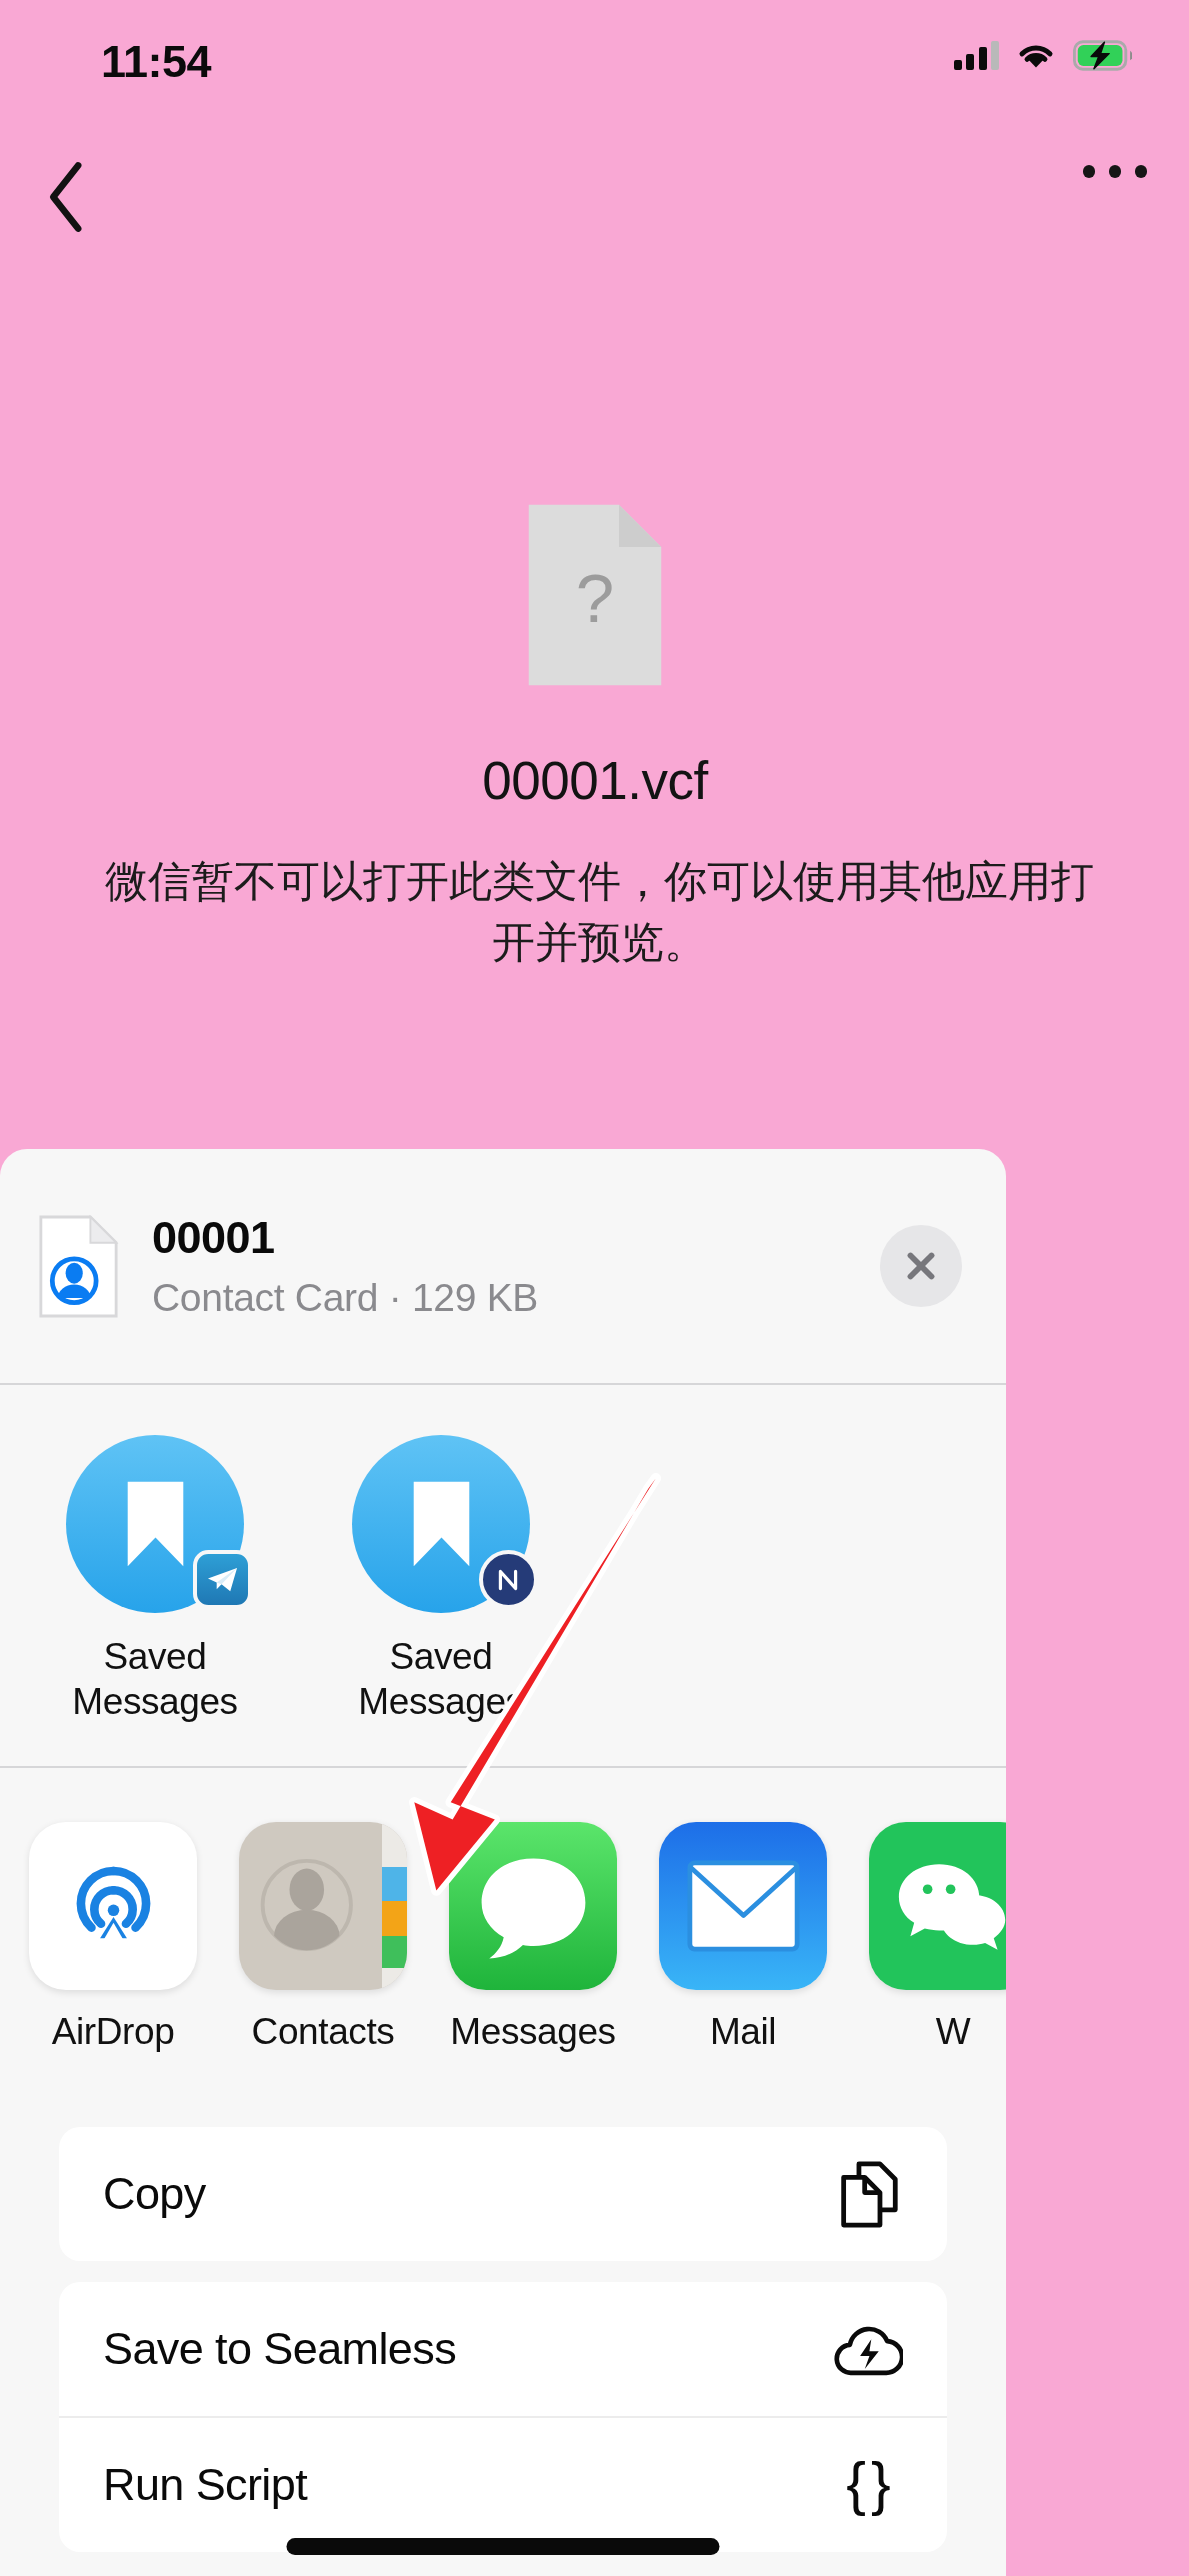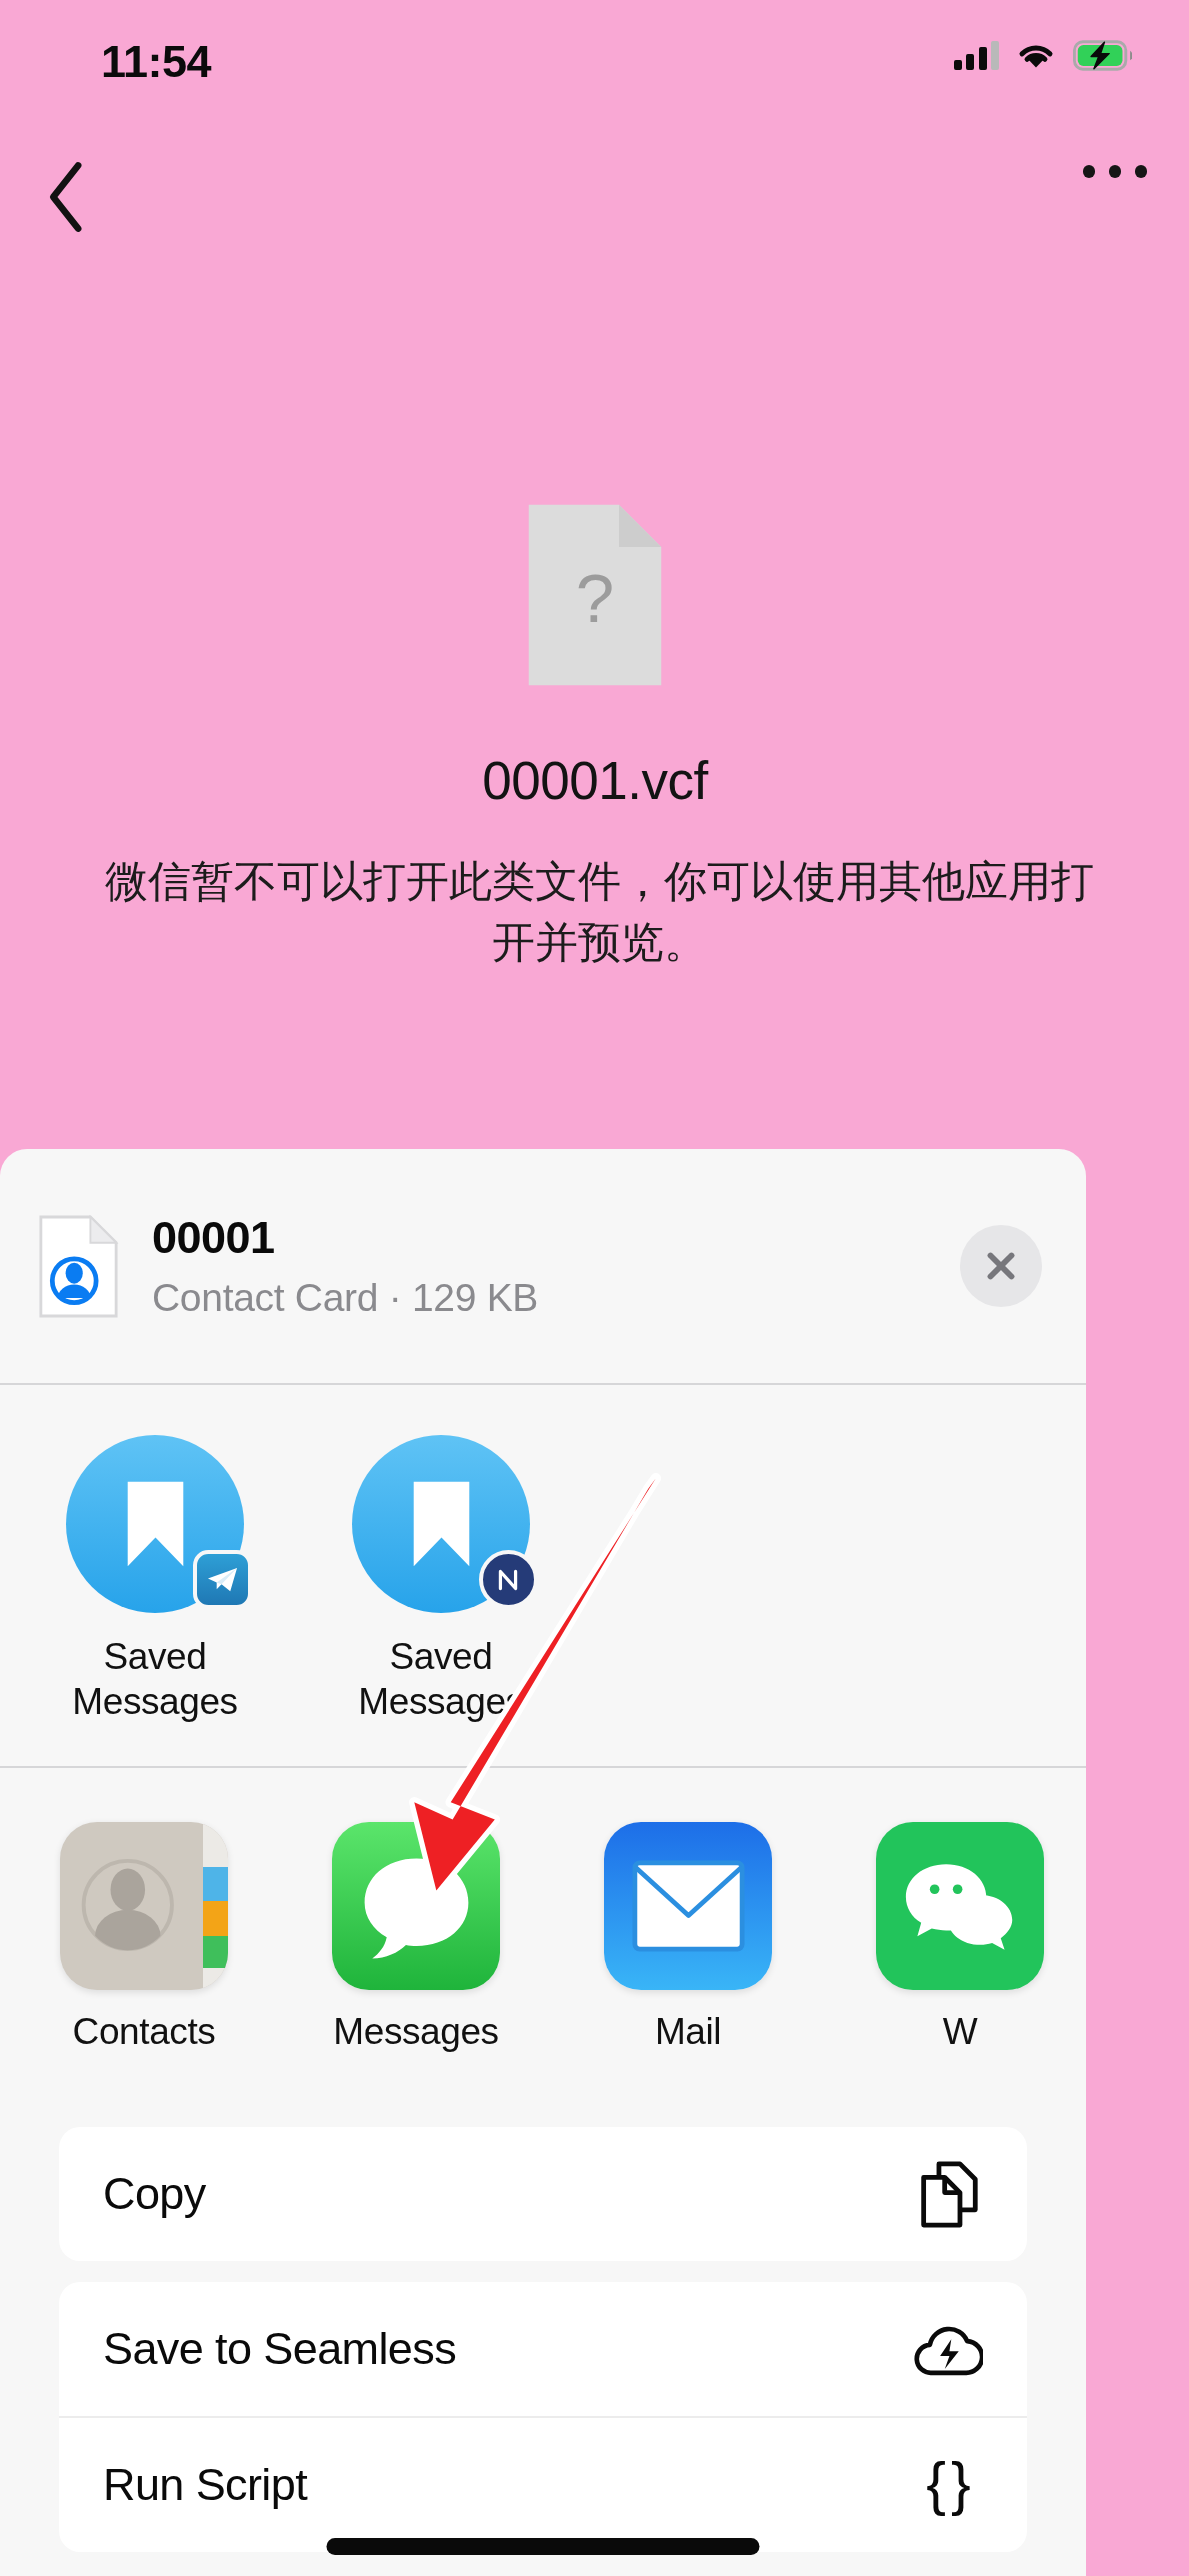--- a/index.html
+++ b/index.html
@@ -63,21 +63,21 @@
     text-align:center; font-size:43px; color:#1c1c1c;
     line-height:1.42; margin-top:40px;
     padding:0 94px;
     font-family:"DejaVu Sans","Liberation Sans", sans-serif;
     margin-left:9px;
   }
 
   
   .sheet {
     position:absolute; left:0; top:1149px;
-    width:1086px; height:1427px;
+    width:1006px; height:1427px;
     background:#f7f7f7;
     border-radius:27px 27px 0 0;
     overflow:hidden;
   }
   .sheet-head {
     position:relative; height:234px;
     display:flex; align-items:center;
     padding:0 38px;
   }
   .vcard-icon { width:81px; height:105px; flex:0 0 auto; }
@@ -285,20 +285,34 @@
           <div>Saved</div>
           <div>Messages</div>
         </div>
       </div>
 
     </div>
     <div class="divider"></div>
 
     <div class="apps-row">
 
+      <div class="app">
+        <div class="app-icon ic-airdrop">
+          <svg width="117" height="117" viewBox="0 0 122 122">
+            <path d="M61 24 a34 34 0 0 1 34 34 a34 34 0 0 1 -11 25" fill="none" stroke="#1a82e2" stroke-width="9" stroke-linecap="round"></path>
+            <path d="M61 24 a34 34 0 0 0 -34 34 a34 34 0 0 0 11 25" fill="none" stroke="#1a82e2" stroke-width="9" stroke-linecap="round"></path>
+            <path d="M61 44 a20 20 0 0 1 20 20 a20 20 0 0 1 -7 15" fill="none" stroke="#1a82e2" stroke-width="9" stroke-linecap="round"></path>
+            <path d="M61 44 a20 20 0 0 0 -20 20 a20 20 0 0 0 7 15" fill="none" stroke="#1a82e2" stroke-width="9" stroke-linecap="round"></path>
+            <circle cx="61" cy="65" r="6" fill="#1a82e2"></circle>
+            <path d="M61 72 L47 94 h28 Z" fill="#1a82e2"></path>
+            <path d="M61 78 L50 97 h22 Z" fill="#ffffff"></path>
+          </svg>
+        </div>
+        <div class="app-label">AirDrop</div>
+      </div>
 
       <div class="app">
         <div class="app-icon ic-contacts">
           <svg width="125" height="144" viewBox="0 0 130 150" style="margin-right:19px">
             <circle cx="58" cy="74" r="46" fill="none" stroke="#bdb7ae" stroke-width="4"></circle>
             <ellipse cx="58" cy="58" rx="18" ry="22" fill="#aaa49c"></ellipse>
             <path d="M24 106 a34 27 0 0 1 68 0 a46 46 0 0 1 -68 0 z" fill="#aaa49c"></path>
           </svg>
           <div class="ct-tabs">
             <i></i>

